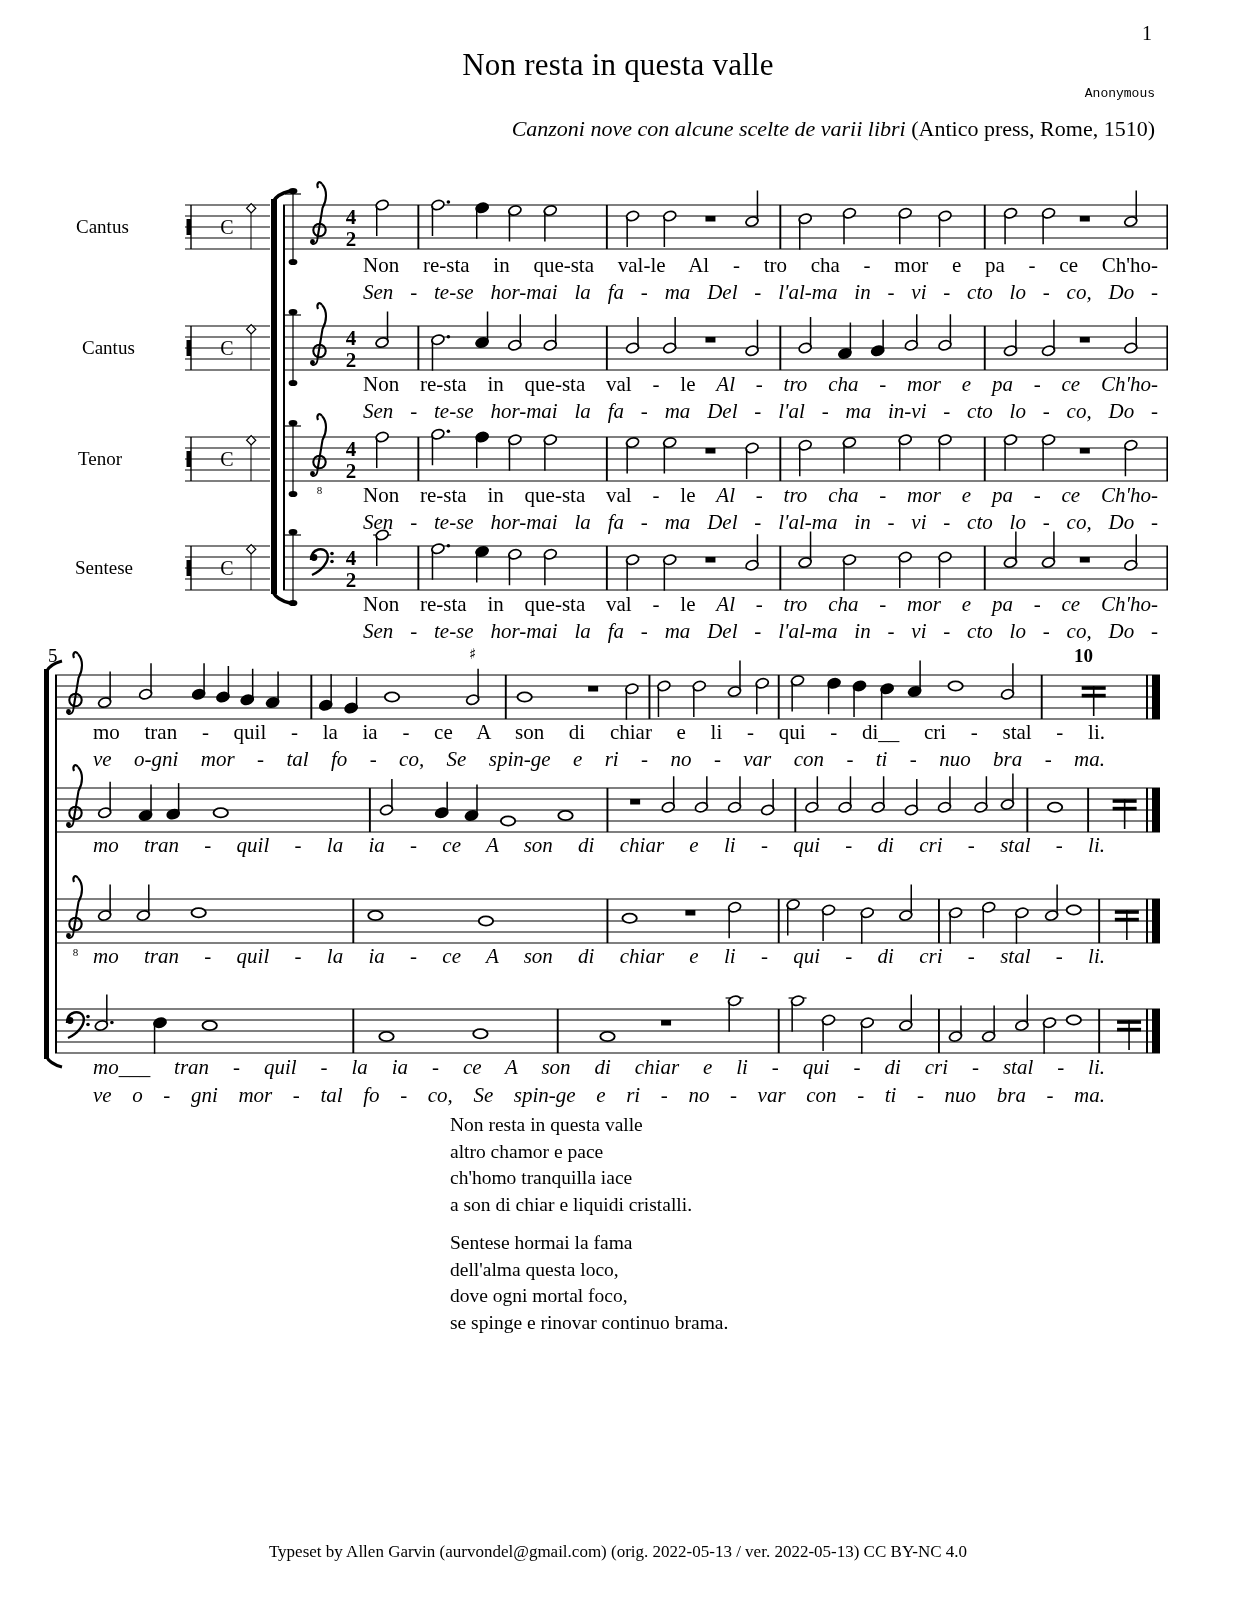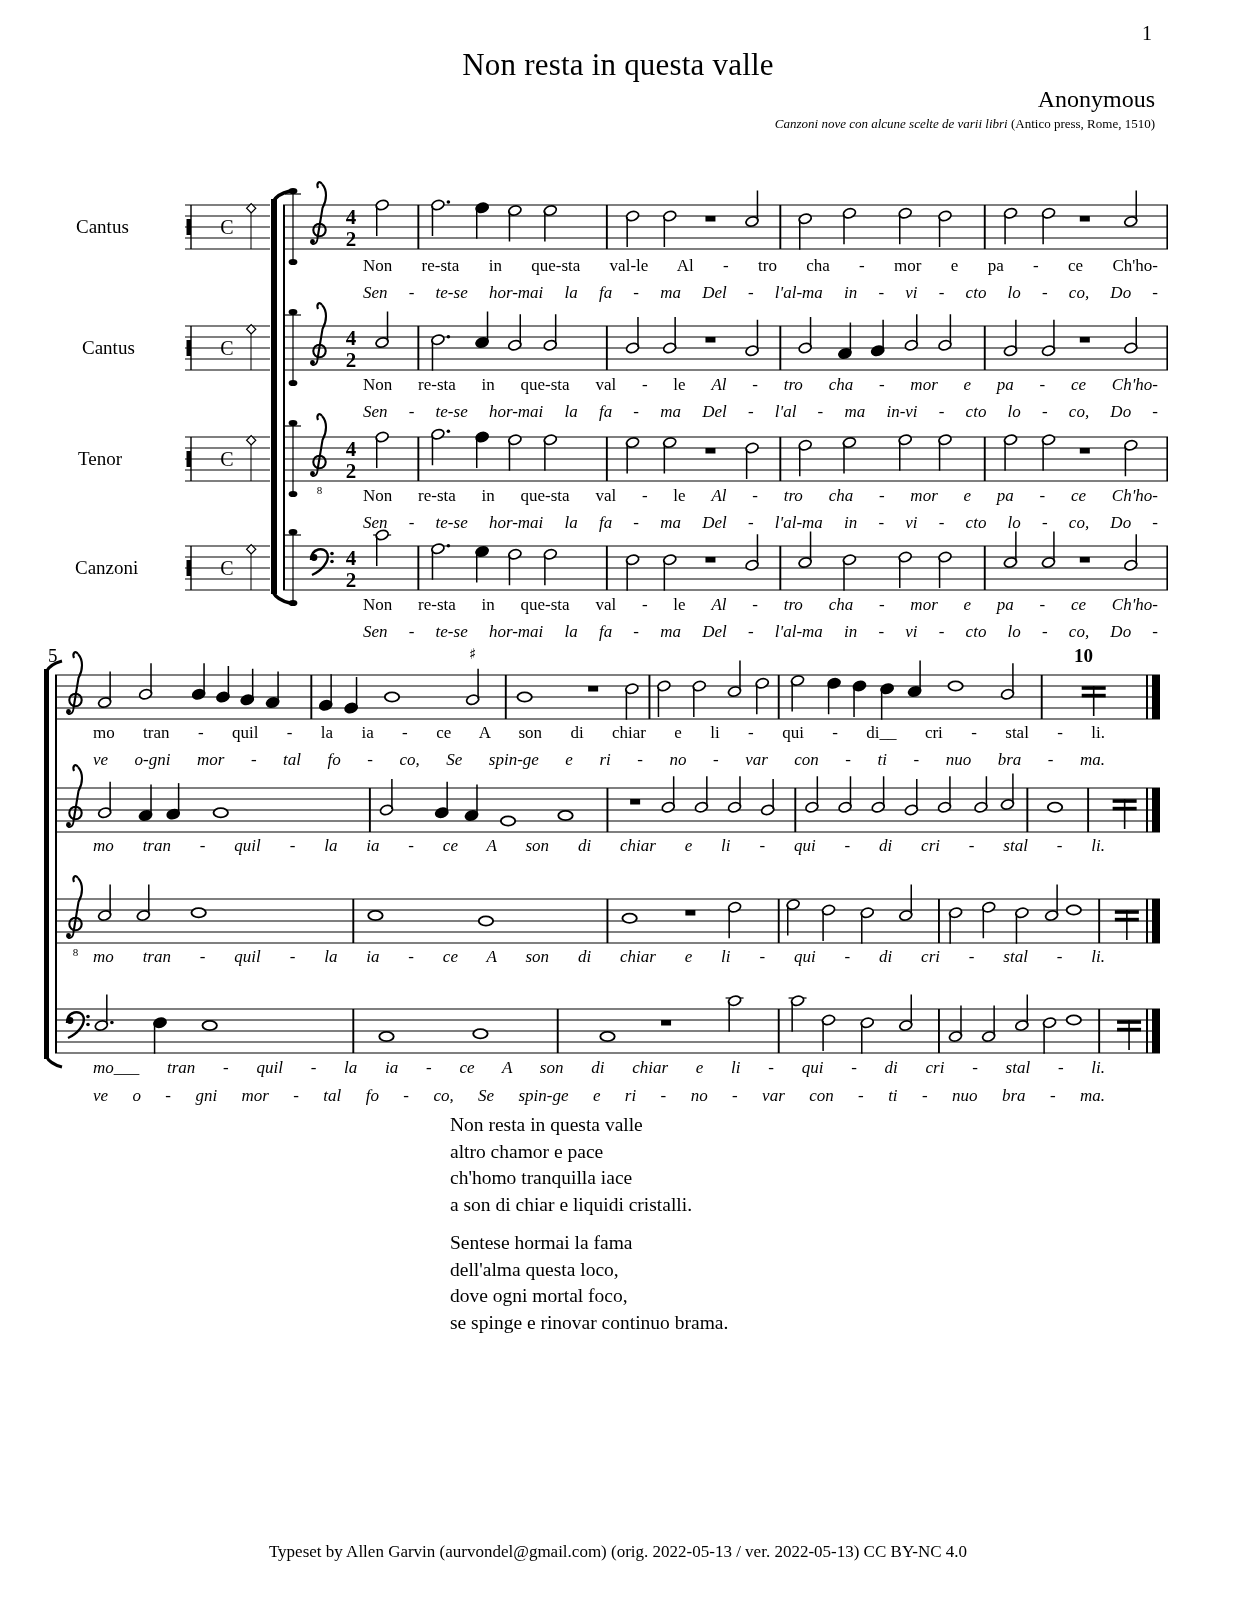--- a/index.html
+++ b/index.html
@@ -1,25 +1,25 @@
 <!DOCTYPE html>
 <html><head>
 <meta charset="utf-8">
 <style>
   html,body{margin:0;padding:0;background:#e8e8e8;}
   .page{position:relative;width:1236px;height:1600px;margin:0 auto;background:#ffffff;
         font-family:"Liberation Serif","DejaVu Serif",serif;color:#000;overflow:hidden;}
   .abs{position:absolute;}
   .pagenum{font-size:20px;}
   .title{width:100%;text-align:center;font-size:31px;letter-spacing:.2px;}
-  .composer{font-size:24px;}
-  .source{font-size:13px;}
+  .composer{font-size:13px;font-family:Liberation Mono, monospace;}
+  .source{font-size:22px;}
   .source .it{font-style:italic;}
   .vlabel{font-size:19px;}
-  .lyr{position:absolute;font-size:17px;line-height:21px;text-align:justify;
+  .lyr{position:absolute;font-size:21px;line-height:21px;text-align:justify;
        -moz-text-align-last:justify;text-align-last:justify;}
   .lyr .it{font-style:italic;}
   .mnum{font-size:19px;}
   .poem{font-size:19.5px;line-height:26.5px;}
   .poem .stanza2{margin-top:12px;}
   .footer{width:100%;text-align:center;font-size:17px;}
   .staffbox{position:absolute;}
   .sysline{position:absolute;width:2px;background:#000;}
   .bracket{position:absolute;background:#000;}
   svg{display:block;overflow:visible;}
@@ -30,21 +30,21 @@
 <div class="page">
 
   <div class="abs pagenum" style="top:22px;right:84px;">1</div>
   <div class="abs title" style="top:47px;left:0;">Non resta in questa valle</div>
   <div class="abs composer" style="top:86px;right:81px;">Anonymous</div>
   <div class="abs source" style="top:116px;right:81px;"><span class="it">Canzoni nove con alcune scelte de varii libri</span><span> (Antico press, Rome, 1510)</span></div>
 
   <div class="abs vlabel" style="top:216px;left:76px;">Cantus</div>
   <div class="abs vlabel" style="top:337px;left:82px;">Cantus</div>
   <div class="abs vlabel" style="top:448px;left:78px;">Tenor</div>
-  <div class="abs vlabel" style="top:557px;left:75px;">Canzoni</div>
+  <div class="abs vlabel" style="top:557px;left:75px;">Sentese</div>
 
   <div class="bracket" style="left:271px;top:199px;width:6px;height:395px;"></div>
   <div class="sysline" style="left:283px;top:205px;height:385px;"></div>
   <svg class="abs" style="left:268px;top:188px;" width="26" height="418">
     <path d="M5,14 Q9,6 22,3" stroke="#000" stroke-width="3.5" fill="none"></path>
     <path d="M5,404 Q9,412 22,415" stroke="#000" stroke-width="3.5" fill="none"></path>
   </svg>
   <div class="bracket" style="left:44px;top:669px;width:5px;height:390px;"></div>
   <div class="sysline" style="left:55px;top:675px;height:378px;"></div>
   <svg class="abs" style="left:41px;top:658px;" width="26" height="412">

